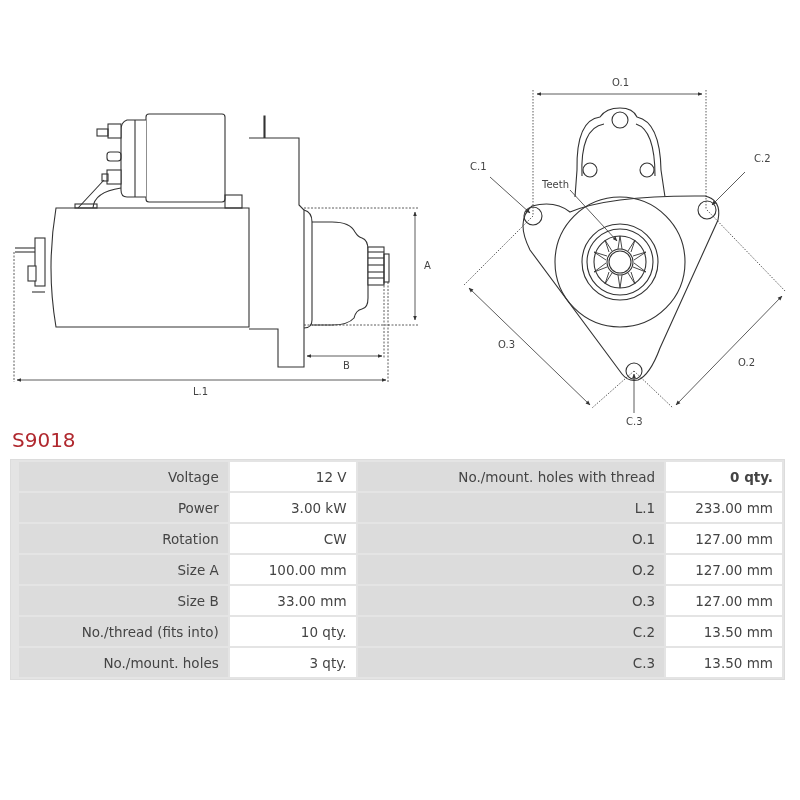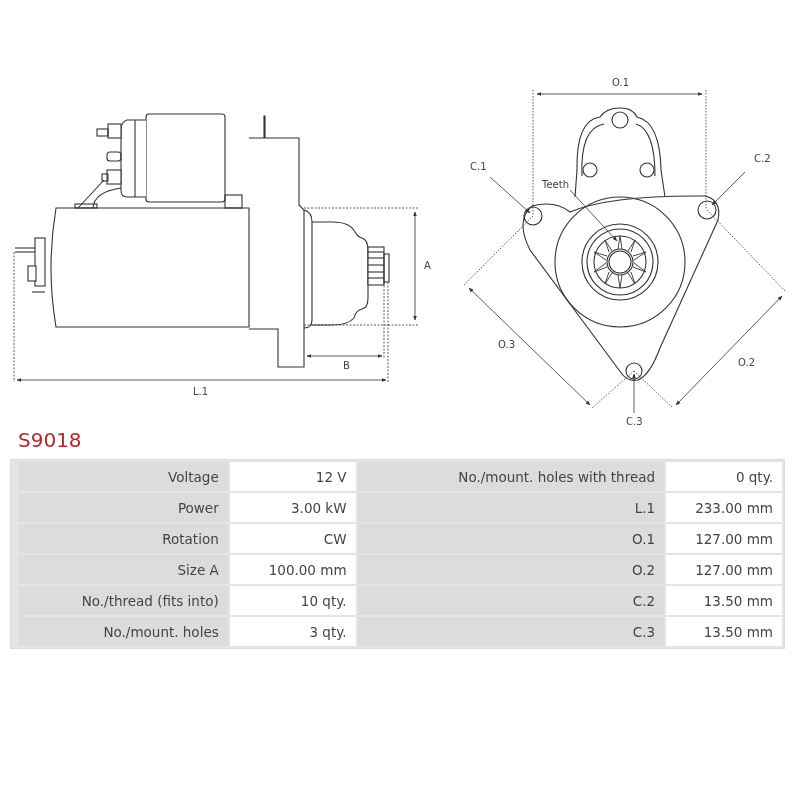--- a/index.html
+++ b/index.html
@@ -1,24 +1,24 @@
 <!DOCTYPE html>
 <html><head>
 <meta charset="utf-8">
 <style>
   html, body { margin:0; padding:0; background:#ffffff; }
   body { width:800px; height:800px; position:relative; overflow:hidden; font-family:"DejaVu Sans", sans-serif; }
   #diagram { position:absolute; left:0; top:0; width:800px; height:430px; }
   #diagram text { font-family:"DejaVu Sans", sans-serif; font-size:10px; fill:#444; }
-  .title { position:absolute; left:12px; top:428px; font-size:20px; color:#b0282e; letter-spacing:0px;margin-left:6px; }
+  .title { position:absolute; left:12px; top:428px; font-size:20px; color:#b0282e; letter-spacing:0px; }
   .spec-table { position:absolute; left:10px; top:459px; width:775px; border-collapse:separate; border-spacing:2px; background:#e4e4e4; border:1px solid #dcdcdc;padding-left:6px; }
   .spec-table td { height:29px; padding:0 9px 0 6px; font-size:13.5px; color:#444; text-align:right; white-space:nowrap; }
   .spec-table td.lbl { background:#dcdcdc; }
   .spec-table td.val { background:#ffffff;margin-left:36px; }
-  .c1 { width:194px; } .c2 { width:111px; } .c3 { width:292px;margin-top:24px; } .c4 { width:101px; }
+  .c1 { width:194px; } .c2 { width:111px; } .c3 { width:292px;margin-top:24px; } .c4 { width:101px;font-weight:bold; }
 </style>
 </head>
 <body>
 
 <svg id="diagram" viewBox="0 0 800 430" xmlns="http://www.w3.org/2000/svg">
   <defs>
     <marker id="arr" viewBox="0 0 10 10" refX="9" refY="5" markerWidth="6" markerHeight="6" orient="auto-start-reverse">
       <path d="M0,1 L10,5 L0,9 z" fill="#333"></path>
     </marker>
   </defs>
@@ -154,20 +154,26 @@
       <td class="lbl">O.1</td>
       <td class="val">127.00 mm</td>
     </tr>
     <tr>
       <td class="lbl">Size A</td>
       <td class="val">100.00 mm</td>
       <td class="lbl">O.2</td>
       <td class="val">127.00 mm</td>
     </tr>
     <tr>
+      <td class="lbl">Size B</td>
+      <td class="val">33.00 mm</td>
+      <td class="lbl">O.3</td>
+      <td class="val">127.00 mm</td>
+    </tr>
+    <tr>
       <td class="lbl">No./thread (fits into)</td>
       <td class="val">10 qty.</td>
       <td class="lbl">C.2</td>
       <td class="val">13.50 mm</td>
     </tr>
     <tr>
       <td class="lbl">No./mount. holes</td>
       <td class="val">3 qty.</td>
       <td class="lbl">C.3</td>
       <td class="val">13.50 mm</td>

